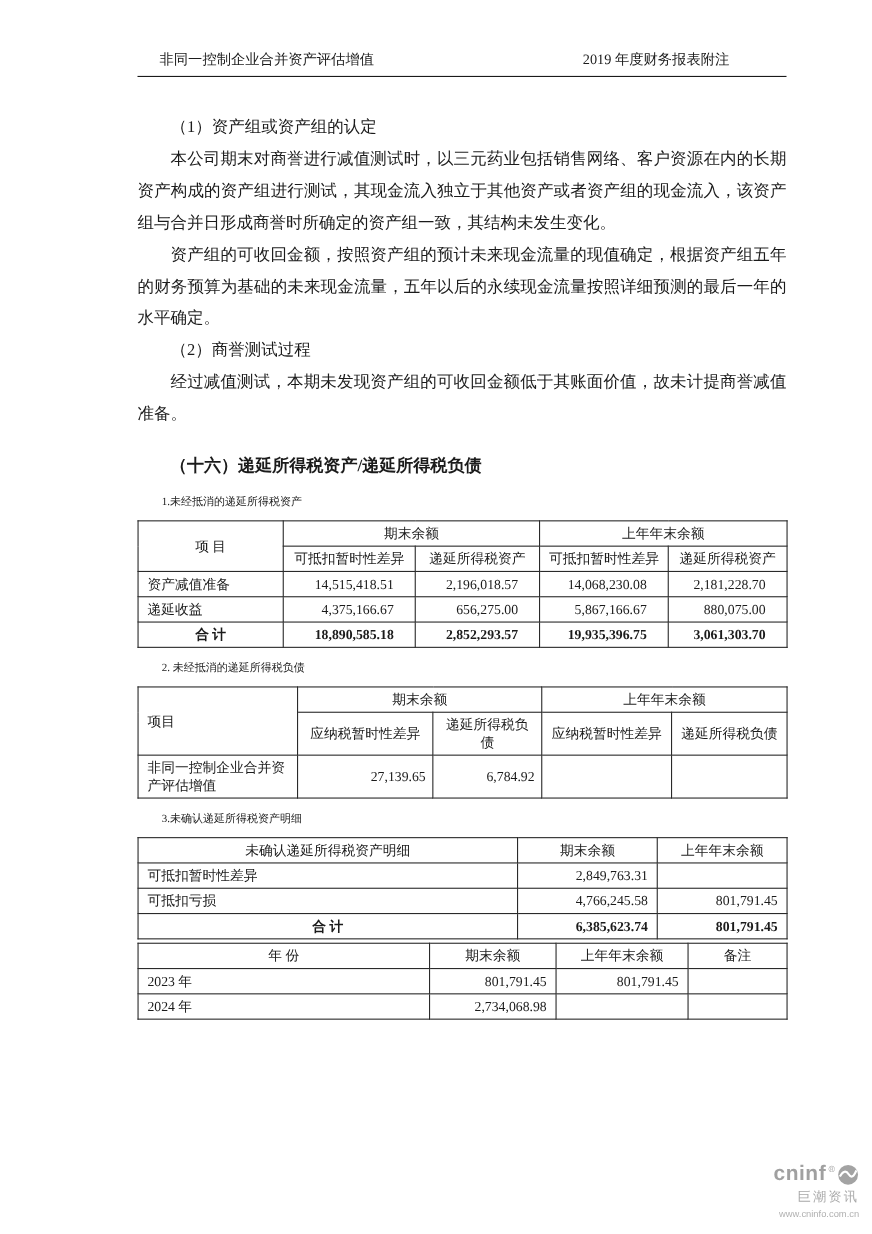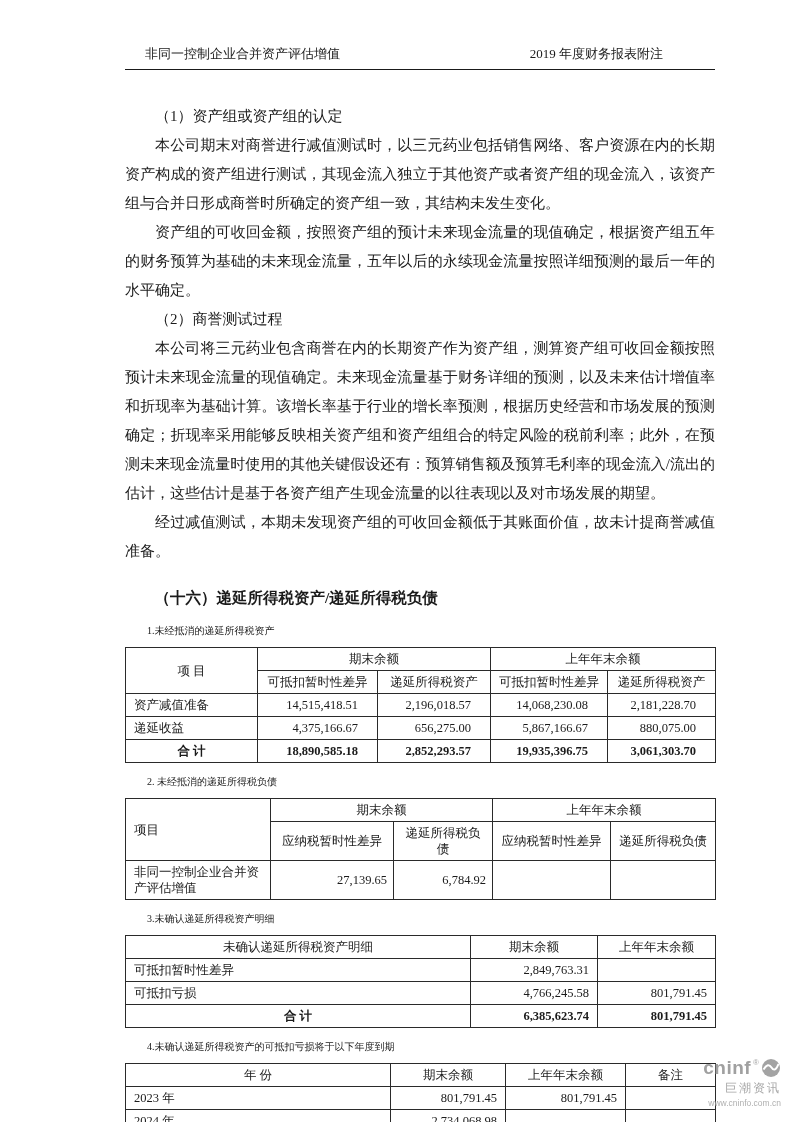--- a/index.html
+++ b/index.html
@@ -61,21 +61,20 @@
 
   <div class="hdr">
     <span class="company">非同一控制企业合并资产评估增值</span>
     <span class="rpt">2019 年度财务报表附注</span>
   </div>
 
   <p class="h-sub">（1）资产组或资产组的认定</p>
   <p class="para">本公司期末对商誉进行减值测试时，以三元药业包括销售网络、客户资源在内的长期资产构成的资产组进行测试，其现金流入独立于其他资产或者资产组的现金流入，该资产组与合并日形成商誉时所确定的资产组一致，其结构未发生变化。</p>
   <p class="para">资产组的可收回金额，按照资产组的预计未来现金流量的现值确定，根据资产组五年的财务预算为基础的未来现金流量，五年以后的永续现金流量按照详细预测的最后一年的水平确定。</p>
   <p class="h-sub2">（2）商誉测试过程</p>
-  <p class="para">本公司将三元药业包含商誉在内的长期资产作为资产组，测算资产组可收回金额按照预计未来现金流量的现值确定。未来现金流量基于财务详细的预测，以及未来估计增值率和折现率为基础计算。该增长率基于行业的增长率预测，根据历史经营和市场发展的预测确定；折现率采用能够反映相关资产组和资产组组合的特定风险的税前利率；此外，在预测未来现金流量时使用的其他关键假设还有：预算销售额及预算毛利率的现金流入/流出的估计，这些估计是基于各资产组产生现金流量的以往表现以及对市场发展的期望。</p>
   <p class="para">经过减值测试，本期未发现资产组的可收回金额低于其账面价值，故未计提商誉减值准备。</p>
 
   <p class="h-section">（十六）递延所得税资产/递延所得税负债</p>
 
   <p class="h-num">1.未经抵消的递延所得税资产</p>
 
   <table class="tbl t1">
     <colgroup>
         <col style="width:132px">
         <col style="width:120px">
@@ -176,21 +175,20 @@
         <td class="num">801,791.45</td>
       </tr>
       <tr>
         <td class="c b">合 计</td>
         <td class="num b">6,385,623.74</td>
         <td class="num b">801,791.45</td>
       </tr>
     </tbody>
   </table>
 
-  <p class="h-num">4.未确认递延所得税资产的可抵扣亏损将于以下年度到期</p>
 
   <table class="tbl t4">
     <colgroup>
         <col style="width:265px">
         <col style="width:115px">
         <col style="width:120px">
         <col style="width:90px">
       </colgroup>
     <tbody>
       <tr>

